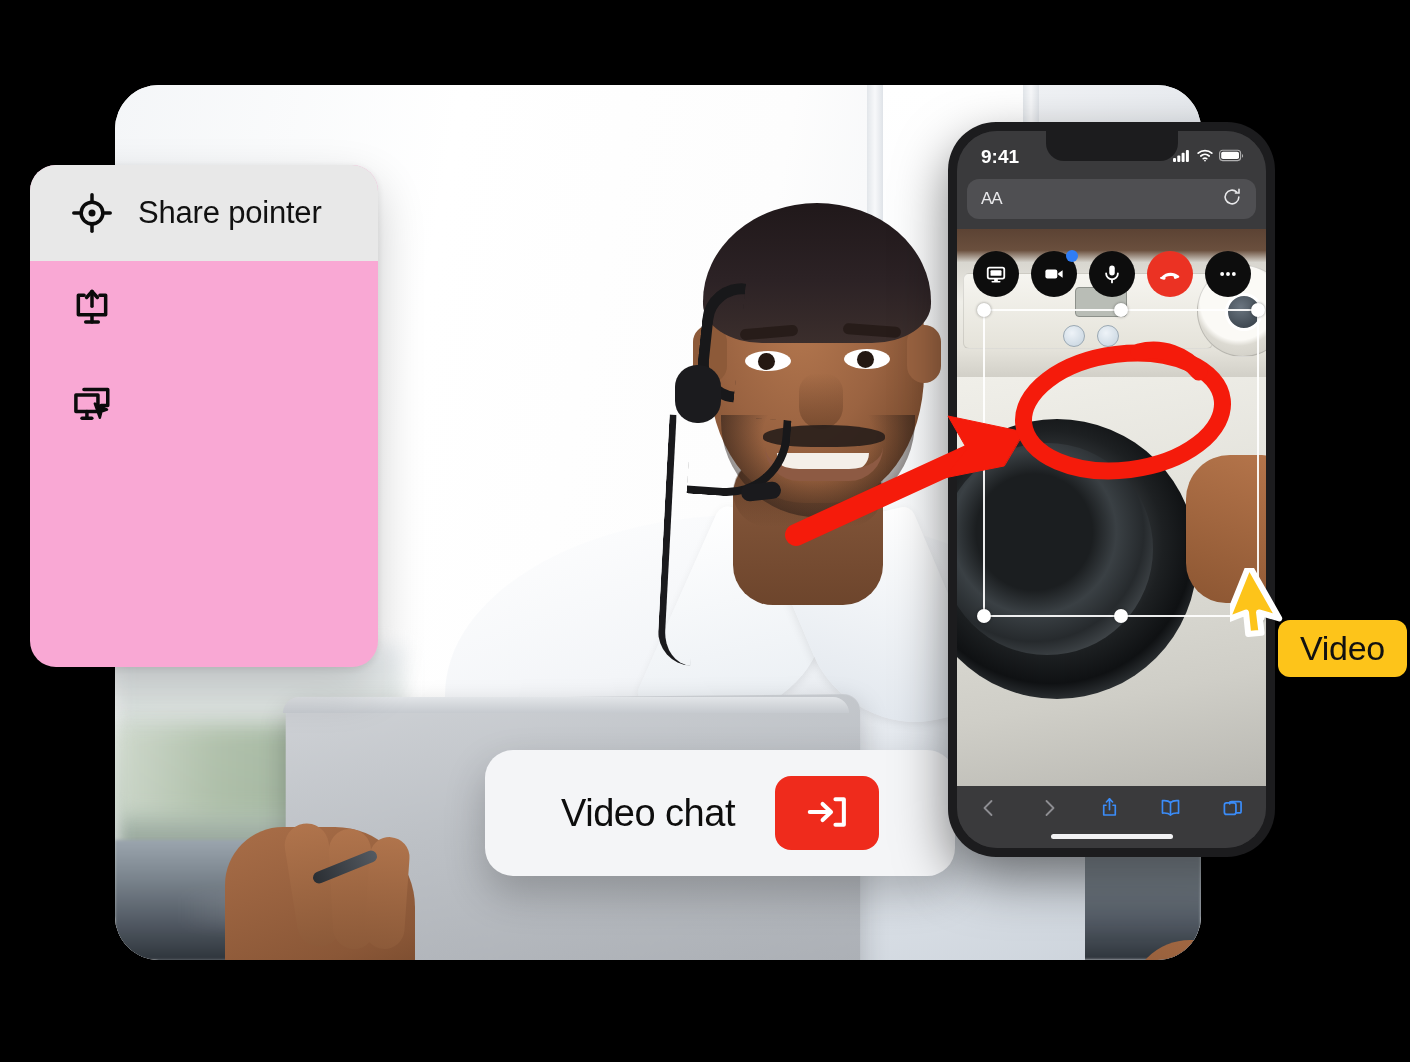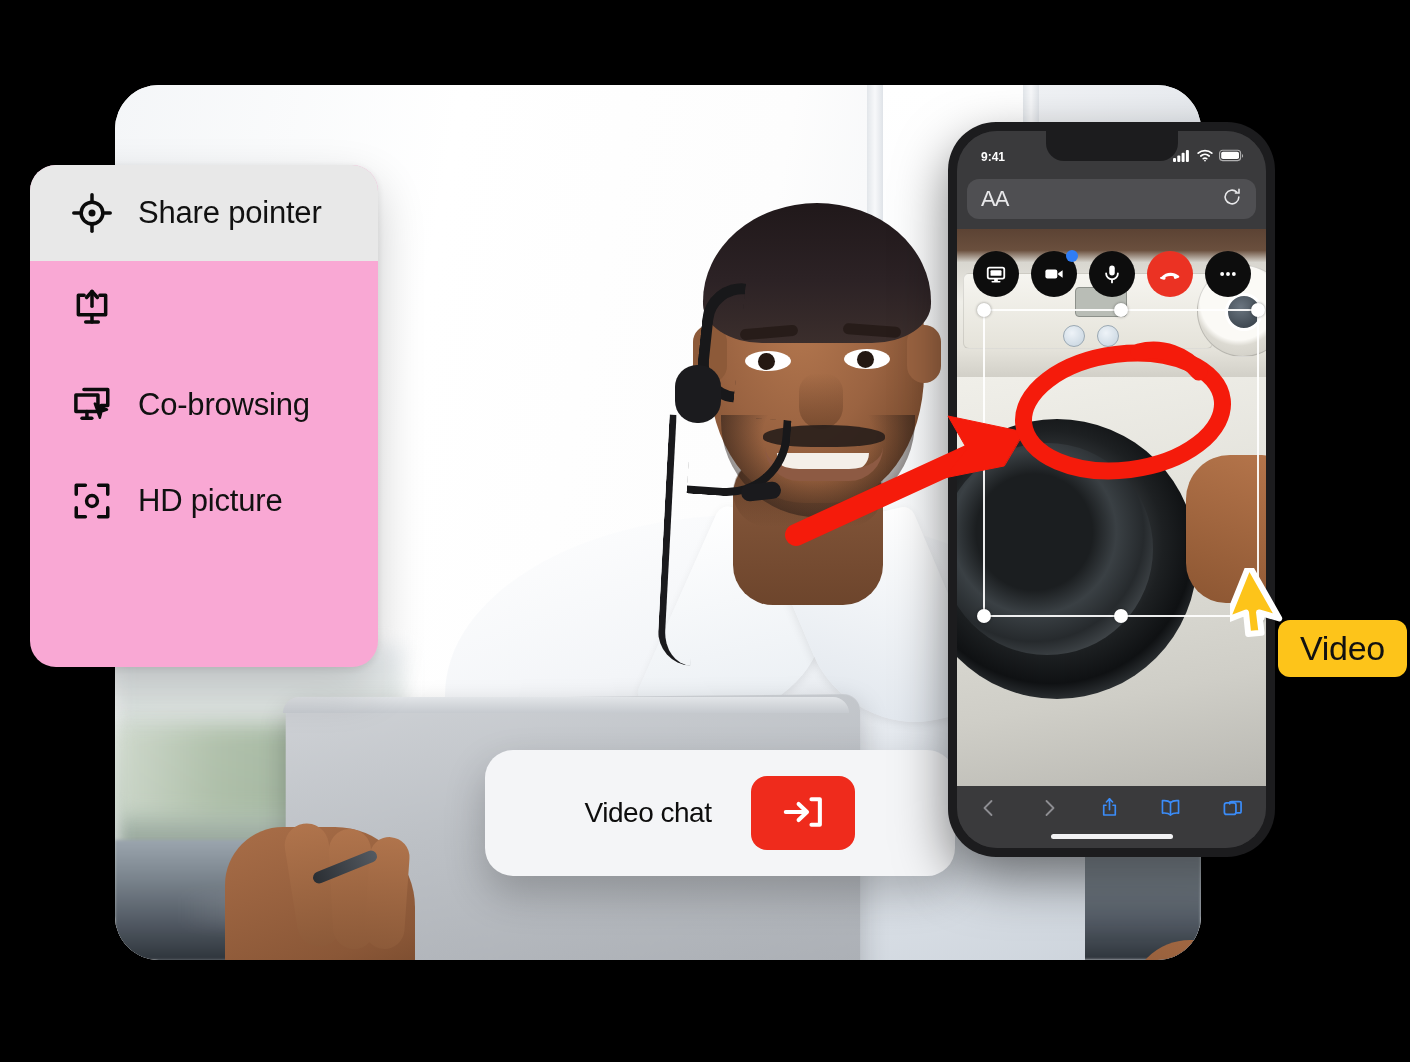--- a/index.html
+++ b/index.html
@@ -247,21 +247,21 @@
   
   .video-pill {
     position:absolute;
     left:485px; top:750px;
     width:470px; height:126px;
     background:#f4f5f7;
     border-radius:28px;
     box-shadow: 0 18px 40px rgba(0,0,0,.22);
     display:flex; align-items:center; justify-content:center; gap:40px;
   }
-  .video-pill .vp-label { font-size:28px; color:#0d0d0d; letter-spacing:-.5px; }
+  .video-pill .vp-label { font-size:38px; color:#0d0d0d; letter-spacing:-.5px; }
   .vp-btn {
     width:104px; height:74px;
     background:#ef2b1c;
     border-radius:16px;
     display:flex; align-items:center; justify-content:center;
     border:none; cursor:pointer;
   }
 
   
   .phone {
@@ -287,33 +287,33 @@
     border-radius: 0 0 18px 18px;
     z-index:6;
   }
   .status-bar {
     position:relative; z-index:5;
     height:46px;
     background:#3a3a3c;
     display:flex; align-items:center; justify-content:space-between;
     padding: 6px 22px 0 24px;
   }
-  .status-time { color:#fff; font-size:12px; font-weight:bold; }
+  .status-time { color:#fff; font-size:19px; font-weight:bold; }
   .status-right { display:flex; align-items:center; gap:6px; }
   .url-bar {
     position:relative; z-index:5;
     background:#3a3a3c;
     padding: 2px 10px 10px;
   }
   .url-inner {
     height:40px; background:#4f4f52; border-radius:12px;
     display:flex; align-items:center; justify-content:space-between;
     padding: 0 14px;
   }
-  .aa-text { color:#e8e8ea; font-size:22px; letter-spacing:-1px; }
+  .aa-text { color:#e8e8ea; font-size:17px; letter-spacing:-1px; }
 
   .phone-photo { position:absolute; left:0; right:0; top:98px; bottom:62px; overflow:hidden; }
   .wm-top {
     position:absolute; left:0; right:0; top:0; height:152px;
     background: linear-gradient(180deg,#5c4334 0%, #6a4f3d 14%, #d8d6cf 22%, #efeee8 48%, #e4e2da 80%, #cfcdc5 100%);
   }
   .wm-panel {
     position:absolute; left:6px; top:44px; width:250px; height:76px;
     background: linear-gradient(180deg,#f6f5f0,#e5e3da);
     border-radius: 6px;
@@ -511,35 +511,22 @@
     <div class="menu-item">
       <span class="mi-icon">
         <svg width="42" height="42" viewBox="0 0 24 24" fill="none" stroke="#0b0b0b" stroke-width="2" stroke-linecap="round" stroke-linejoin="round">
           <polyline points="7.4,3.2 21,3.2 21,12.3 17.2,12.3"></polyline>
           <path d="M2.8 6.3h12.6v9.4H2.8z"></path>
           <line x1="6.3" y1="19.6" x2="11.9" y2="19.6"></line>
           <line x1="9.1" y1="15.7" x2="9.1" y2="19.6"></line>
           <path d="M13.6 11.2 L20.6 14.6 L17.4 15.7 L16.5 19.3 Z" fill="#0b0b0b" stroke="#0b0b0b" stroke-width="1.4"></path>
         </svg>
       </span>
-      <span class="mi-label">Co-browsing</span>
     </div>
 
-    <div class="menu-item">
-      <span class="mi-icon">
-        <svg width="42" height="42" viewBox="0 0 24 24" fill="none" stroke="#0b0b0b" stroke-width="2" stroke-linecap="round" stroke-linejoin="round">
-          <polyline points="3,8.2 3,3 8.2,3"></polyline>
-          <polyline points="15.8,3 21,3 21,8.2"></polyline>
-          <polyline points="21,15.8 21,21 15.8,21"></polyline>
-          <polyline points="8.2,21 3,21 3,15.8"></polyline>
-          <circle cx="12" cy="12" r="3.1"></circle>
-        </svg>
-      </span>
-      <span class="mi-label">HD picture</span>
-    </div>
 
   </div>
 
   <div class="video-pill">
     <span class="vp-label">Video chat</span>
     <button class="vp-btn">
       <span>
         <svg width="44" height="44" viewBox="0 0 24 24" fill="none" stroke="#ffffff" stroke-width="2.2" stroke-linecap="round" stroke-linejoin="round">
           <line x1="2.6" y1="12" x2="13.6" y2="12"></line>
           <polyline points="9.6,7.6 14.2,12 9.6,16.4"></polyline>

